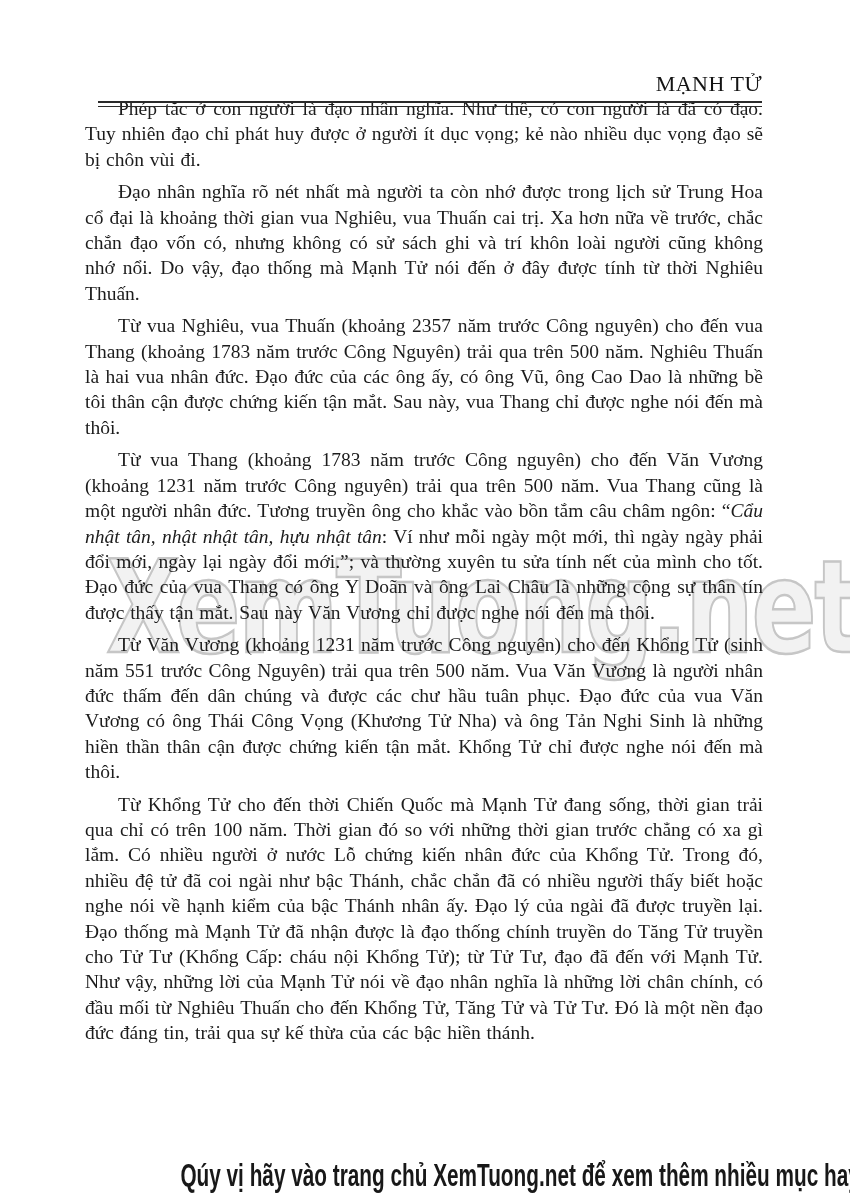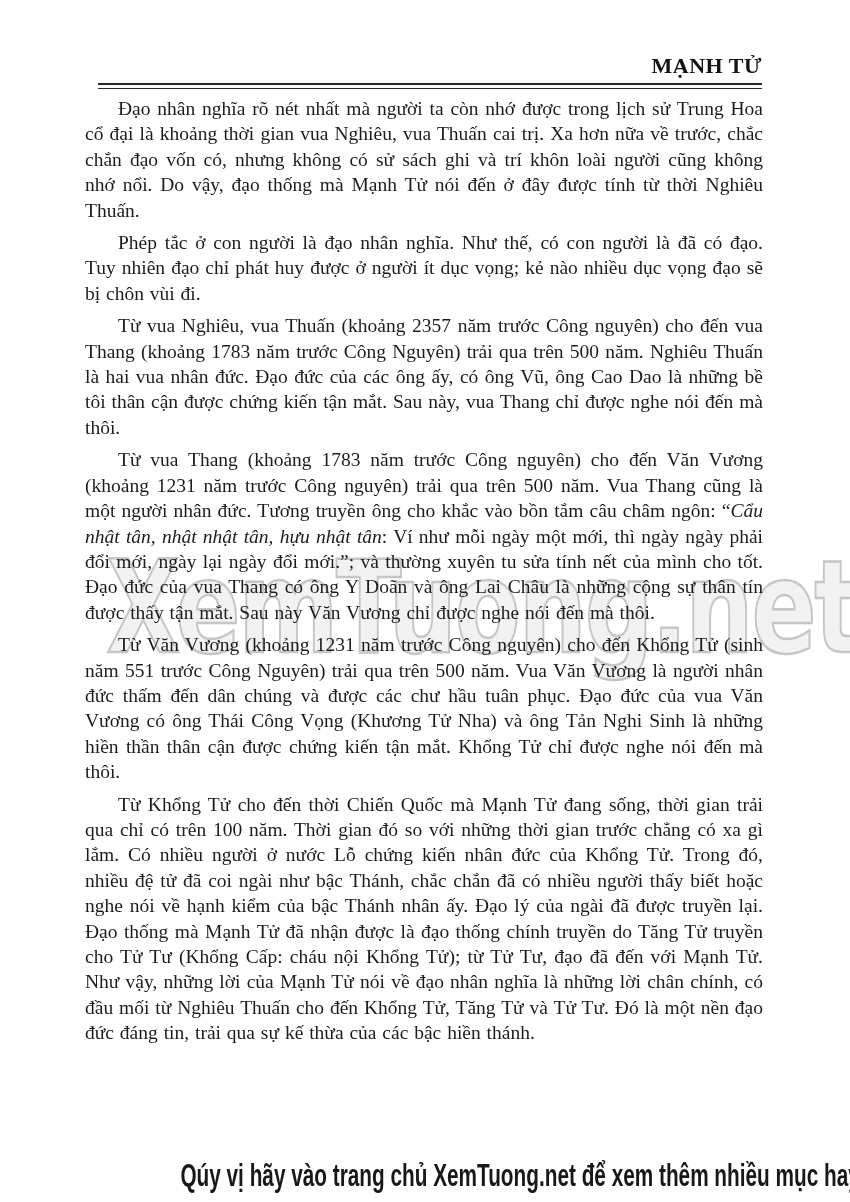--- a/index.html
+++ b/index.html
@@ -40,25 +40,26 @@
   
   .header {
     position: absolute;
     top: 54px;
     left: 85px;
     right: 88px;
     z-index: 2;
   }
   .header-title {
     text-align: right;
-    font-weight: bold;
+    font-weight: normal;
     font-size: 22px;
     letter-spacing: 0.5px;
     line-height: 24px;
     color: #141414;
+    margin-top: 18px;
   }
   .header-rule {
     margin-top: 5px;
     margin-left: 13px;
     height: 3px;
     border-top: 2.5px solid #2a2a2a;
     border-bottom: 1.2px solid #2a2a2a;
   }
   
   .content {
@@ -112,23 +113,23 @@
 <div class="page">
 
   <div class="watermark">XemTuong.net</div>
 
   <div class="header">
     <div class="header-title">MẠNH TỬ</div>
     <div class="header-rule"></div>
   </div>
 
   <div class="content">
+    <p class="para">Phép tắc ở con người là đạo nhân nghĩa. Như thế, có con người là đã có đạo. Tuy nhiên đạo chỉ phát huy được ở người ít dục vọng; kẻ nào nhiều dục vọng đạo sẽ bị chôn vùi đi.</p>
+
     <p class="para">Đạo nhân nghĩa rõ nét nhất mà người ta còn nhớ được trong lịch sử Trung Hoa cổ đại là khoảng thời gian vua Nghiêu, vua Thuấn cai trị. Xa hơn nữa về trước, chắc chắn đạo vốn có, nhưng không có sử sách ghi và trí khôn loài người cũng không nhớ nổi. Do vậy, đạo thống mà Mạnh Tử nói đến ở đây được tính từ thời Nghiêu Thuấn.</p>
-
-    <p class="para">Phép tắc ở con người là đạo nhân nghĩa. Như thế, có con người là đã có đạo. Tuy nhiên đạo chỉ phát huy được ở người ít dục vọng; kẻ nào nhiều dục vọng đạo sẽ bị chôn vùi đi.</p>
 
     <p class="para">Từ vua Nghiêu, vua Thuấn (khoảng 2357 năm trước Công nguyên) cho đến vua Thang (khoảng 1783 năm trước Công Nguyên) trải qua trên 500 năm. Nghiêu Thuấn là hai vua nhân đức. Đạo đức của các ông ấy, có ông Vũ, ông Cao Dao là những bề tôi thân cận được chứng kiến tận mắt. Sau này, vua Thang chỉ được nghe nói đến mà thôi.</p>
 
     <p class="para"><span>Từ vua Thang (khoảng 1783 năm trước Công nguyên) cho đến Văn Vương (khoảng 1231 năm trước Công nguyên) trải qua trên 500 năm. Vua Thang cũng là một người nhân đức. Tương truyền ông cho khắc vào bồn tắm câu châm ngôn: “</span><em>Cẩu nhật tân, nhật nhật tân, hựu nhật tân</em><span>: Ví như mỗi ngày một mới, thì ngày ngày phải đổi mới, ngày lại ngày đổi mới.”; và thường xuyên tu sửa tính nết của mình cho tốt. Đạo đức của vua Thang có ông Y Doãn và ông Lai Châu là những cộng sự thân tín được thấy tận mắt. Sau này Văn Vương chỉ được nghe nói đến mà thôi.</span></p>
 
     <p class="para">Từ Văn Vương (khoảng 1231 năm trước Công nguyên) cho đến Khổng Tử (sinh năm 551 trước Công Nguyên) trải qua trên 500 năm. Vua Văn Vương là người nhân đức thấm đến dân chúng và được các chư hầu tuân phục. Đạo đức của vua Văn Vương có ông Thái Công Vọng (Khương Tử Nha) và ông Tản Nghi Sinh là những hiền thần thân cận được chứng kiến tận mắt. Khổng Tử chỉ được nghe nói đến mà thôi.</p>
 
     <p class="para">Từ Khổng Tử cho đến thời Chiến Quốc mà Mạnh Tử đang sống, thời gian trải qua chỉ có trên 100 năm. Thời gian đó so với những thời gian trước chẳng có xa gì lắm. Có nhiều người ở nước Lỗ chứng kiến nhân đức của Khổng Tử. Trong đó, nhiều đệ tử đã coi ngài như bậc Thánh, chắc chắn đã có nhiều người thấy biết hoặc nghe nói về hạnh kiểm của bậc Thánh nhân ấy. Đạo lý của ngài đã được truyền lại. Đạo thống mà Mạnh Tử đã nhận được là đạo thống chính truyền do Tăng Tử truyền cho Tử Tư (Khổng Cấp: cháu nội Khổng Tử); từ Tử Tư, đạo đã đến với Mạnh Tử. Như vậy, những lời của Mạnh Tử nói về đạo nhân nghĩa là những lời chân chính, có đầu mối từ Nghiêu Thuấn cho đến Khổng Tử, Tăng Tử và Tử Tư. Đó là một nền đạo đức đáng tin, trải qua sự kế thừa của các bậc hiền thánh.</p>
 
   </div>

